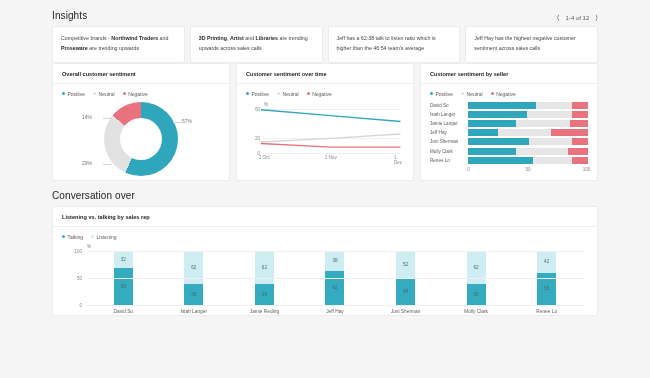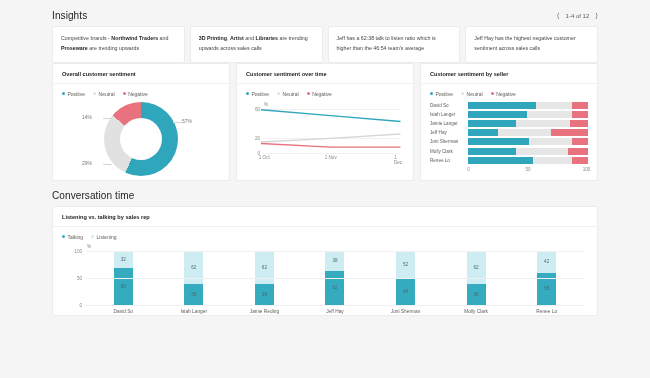--- a/index.html
+++ b/index.html
@@ -7,21 +7,21 @@
     width: 650px; height: 378px;
     background: #f5f5f5;
     font-family: "Liberation Sans", sans-serif;
     color: #323130;
     overflow: hidden;
   }
   .page { padding: 6px 52px 0 52px; }
 
   
   .section-head {
-    display: flex; align-items: center; justify-content: space-between;
+    display: flex; align-items: flex-end; justify-content: space-between;
     margin: 4px 0 5px 0;
   }
   .section-title { font-size: 10px; color: #242424; letter-spacing: .1px; }
   .pager { display: flex; align-items: center; gap: 6px; color: #605e5c; font-size: 6px; }
   .chev { font-size: 7px; color: #605e5c; cursor: pointer; line-height: 1; }
 
   
   .insights-row { display: flex; gap: 5px; }
   .insight-card {
     flex: 1 1 0; background: #ffffff; border: 1px solid #ececec;
@@ -259,21 +259,21 @@
               <div class="xtick" style="left: 0%; top: 0px; transform: translateX(-30%);">0</div>
               <div class="xtick" style="left: 50%; top: 0px;">50</div>
               <div class="xtick" style="left: 100%; top: 0px; transform: translateX(-70%);">100</div>
             </div>
         </div>
       </div>
     </div>
   </div>
 
   <div class="section-head" style="margin-top:9px;">
-    <div class="section-title">Conversation time</div>
+    <div class="section-title">Conversation over</div>
   </div>
 
   <div class="card" style="height:110px;">
     <div class="card-title">Listening vs. talking by sales rep</div>
     <div class="card-body">
       <div class="legend" id="legend-conv">
           <div class="legend-item">
             <span class="dot" style="background: rgb(53, 171, 192);"></span>
             <span>Talking</span>
           </div>

